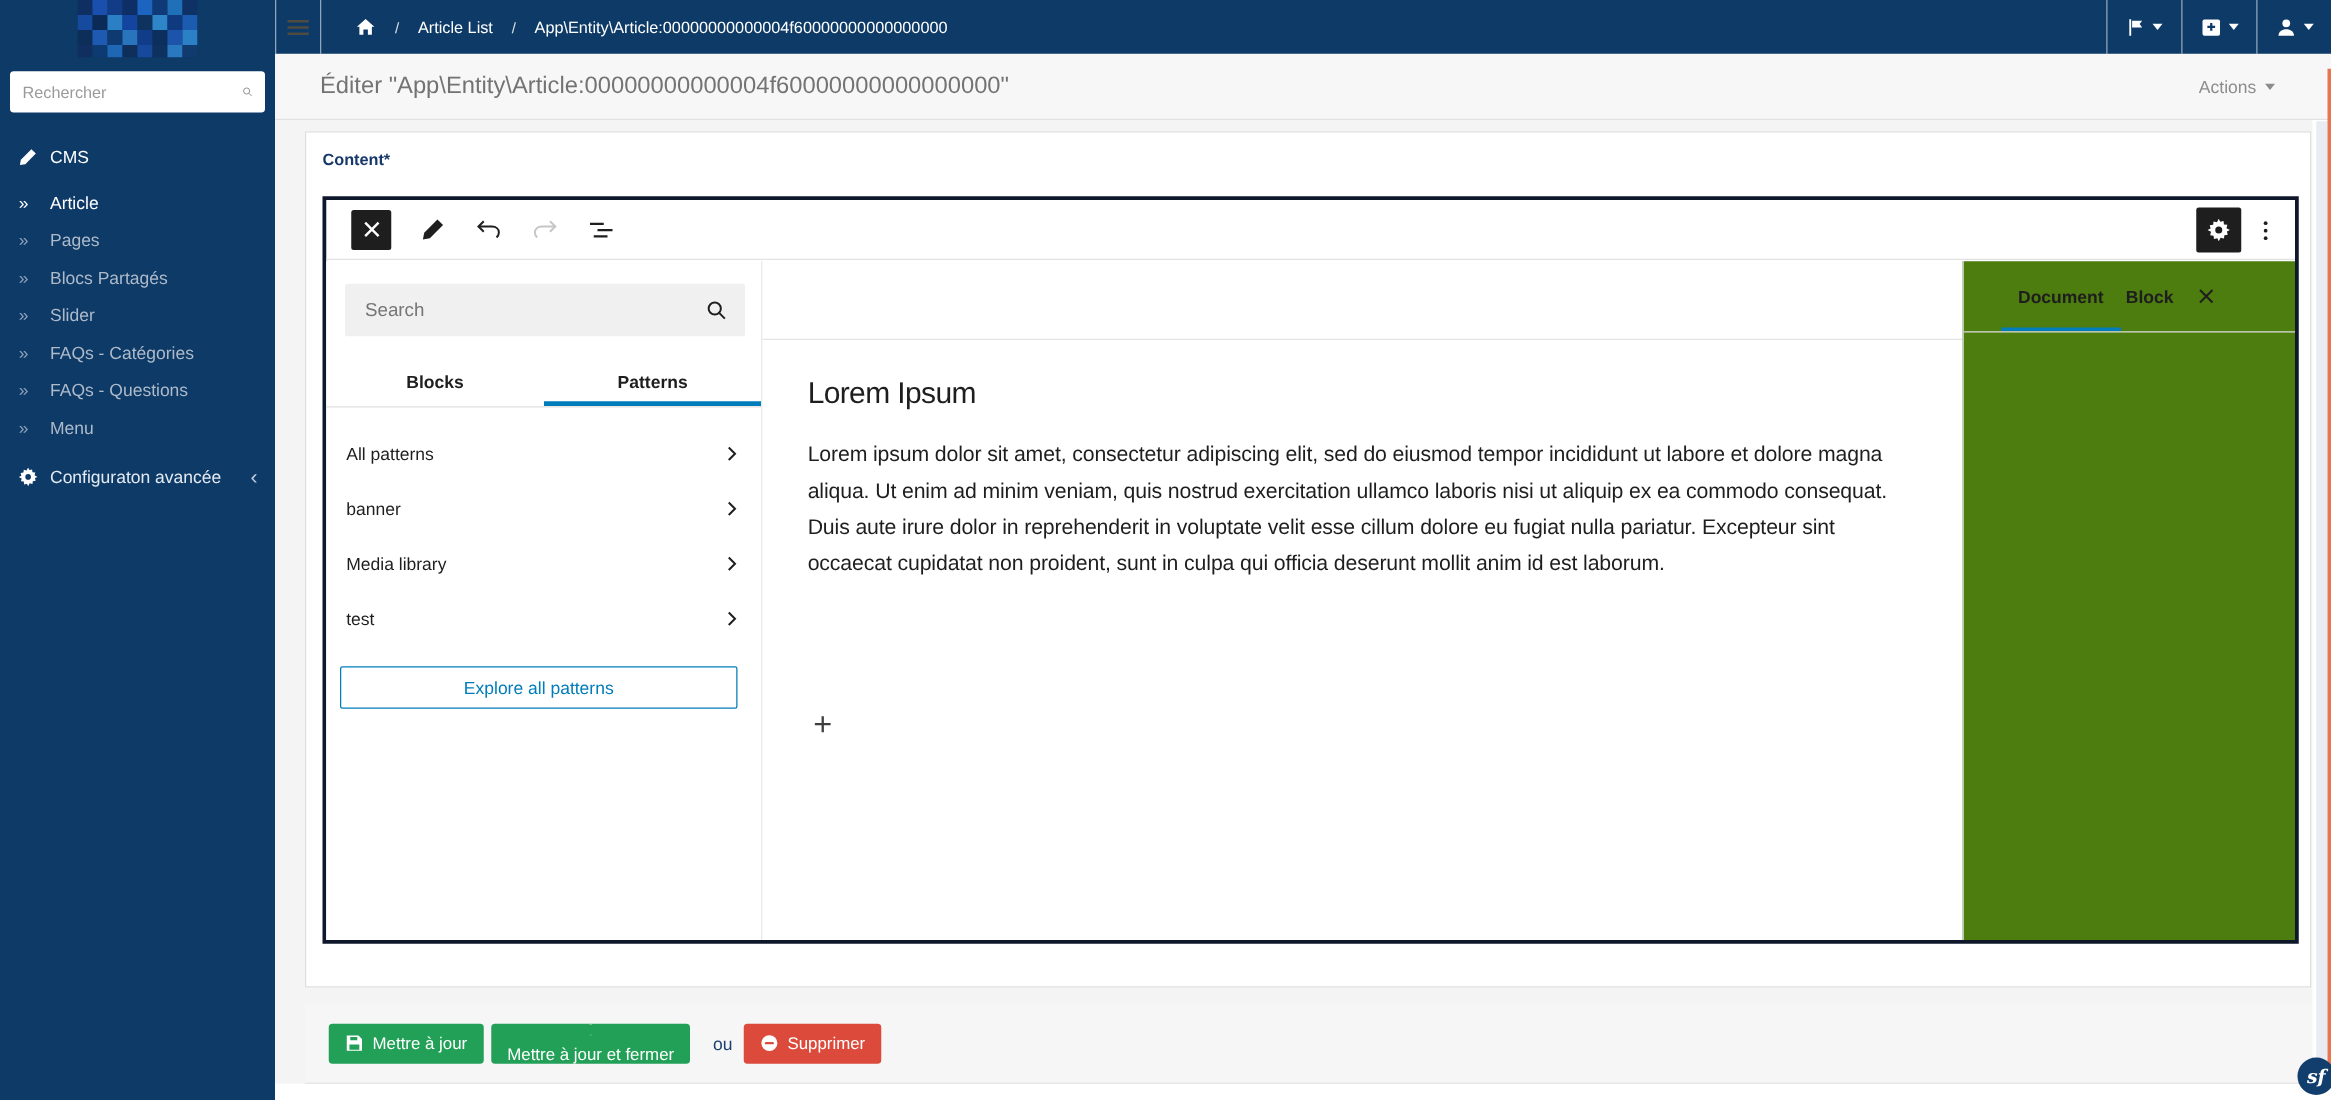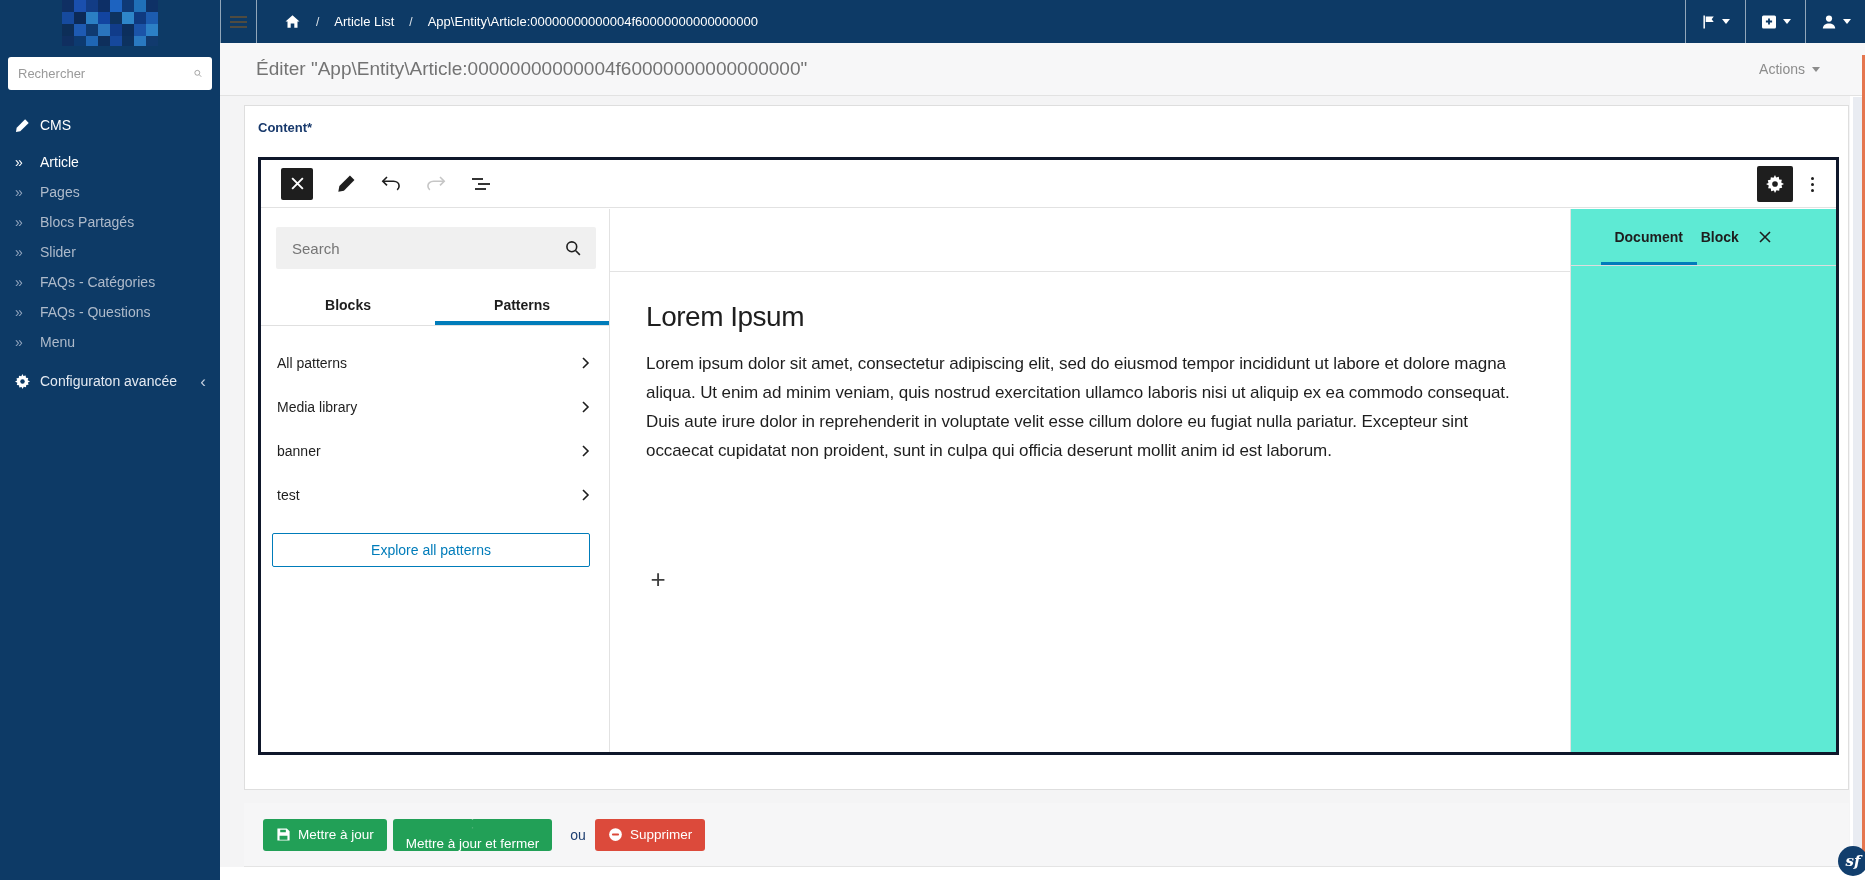--- a/index.html
+++ b/index.html
@@ -66,26 +66,26 @@
   .ins-tab { flex:1; display:flex; align-items:center; justify-content:center; font-size:14px; font-weight:600; color:#1e1e1e; cursor:pointer; height:100%; }
   .ins-tab.active { box-shadow:inset 0 -4px 0 #007cba; }
   .cat-list { position:absolute; left:0; top:132px; width:100%; }
   .cat-row { height:44px; display:flex; align-items:center; padding:0 16px; font-size:14px; color:#1e1e1e; cursor:pointer; }
   .cat-row svg { margin-left:auto; }
   .explore-btn { position:absolute; left:11px; top:324px; width:318px; height:34px; background:#fff; border:1px solid #007cba; border-radius:2px; color:#007cba; font-size:14px; font-family:inherit; display:flex; align-items:center; justify-content:center; cursor:pointer; }
 
   
   .canvas { width:962px; position:relative; background:#fff; }
   .canvas-topline { position:absolute; left:0; right:0; top:62px; border-top:1px solid #e3e3e3; }
-  .doc-heading { position:absolute; left:36px; top:92px; font-size:28px; font-weight:400; letter-spacing:-0.5px; color:#1e1e1e; cursor:text; }
+  .doc-heading { position:absolute; left:36px; top:92px; font-size:24px; font-weight:400; letter-spacing:-0.5px; color:#1e1e1e; cursor:text; }
   .doc-para { position:absolute; left:36px; top:140px; width:882px; font-size:17px; line-height:29px; letter-spacing:-0.1px; color:#1e1e1e; cursor:text; }
   .appender { position:absolute; left:36px; top:358px; width:24px; height:24px; display:flex; align-items:center; justify-content:center; font-size:26px; font-weight:400; color:#3f3f3f; cursor:pointer; }
 
   
-  .inspector { width:267px; border-left:1px solid #e2e2e2; position:relative; background:#5eead4;text-align:center; }
+  .inspector { width:267px; border-left:1px solid #e2e2e2; position:relative; background:#4d7c0f;text-align:center; }
   .insp-head { height:57px; border-bottom:1px solid #ddd; display:flex; align-items:center; }
   .insp-tab { height:100%; display:flex; align-items:center; justify-content:center; font-size:14px; font-weight:600; color:#1e1e1e; cursor:pointer; }
   .insp-tab.doc { width:96px; margin-left:30px; }
   .insp-tab.doc.active { box-shadow:inset 0 -3px 0 #007cba; }
   .insp-tab.blk { margin-left:4px; font-weight:700; }
   .insp-close { margin-left:19px; display:flex; align-items:center; cursor:pointer; }
 
   
   .footer { position:absolute; left:244px; top:803px; width:1605px; height:64px; background:#f6f6f7; border-bottom:1px solid #e4e4e4; display:flex; align-items:center; padding-left:19px; z-index:3; }
   .btn { height:32px; border:none; border-radius:3px; color:#fff; font-size:13.5px; font-family:inherit; display:inline-flex; align-items:center; gap:7px; padding:0 13px; cursor:pointer; }
@@ -319,27 +319,27 @@
           <div class="ins-tab active">Patterns</div>
         </div>
         <div class="cat-list">
           <div class="cat-row">
             <span>All patterns</span>
             <svg width="16" height="16" viewBox="0 0 16 16">
                 <path d="M6 3 L11 8 L6 13" fill="none" stroke="#1e1e1e" stroke-width="1.6"></path>
               </svg>
           </div>
           <div class="cat-row">
-            <span>Media library</span>
+            <span>banner</span>
             <svg width="16" height="16" viewBox="0 0 16 16">
                 <path d="M6 3 L11 8 L6 13" fill="none" stroke="#1e1e1e" stroke-width="1.6"></path>
               </svg>
           </div>
           <div class="cat-row">
-            <span>banner</span>
+            <span>Media library</span>
             <svg width="16" height="16" viewBox="0 0 16 16">
                 <path d="M6 3 L11 8 L6 13" fill="none" stroke="#1e1e1e" stroke-width="1.6"></path>
               </svg>
           </div>
           <div class="cat-row">
             <span>test</span>
             <svg width="16" height="16" viewBox="0 0 16 16">
                 <path d="M6 3 L11 8 L6 13" fill="none" stroke="#1e1e1e" stroke-width="1.6"></path>
               </svg>
           </div>

